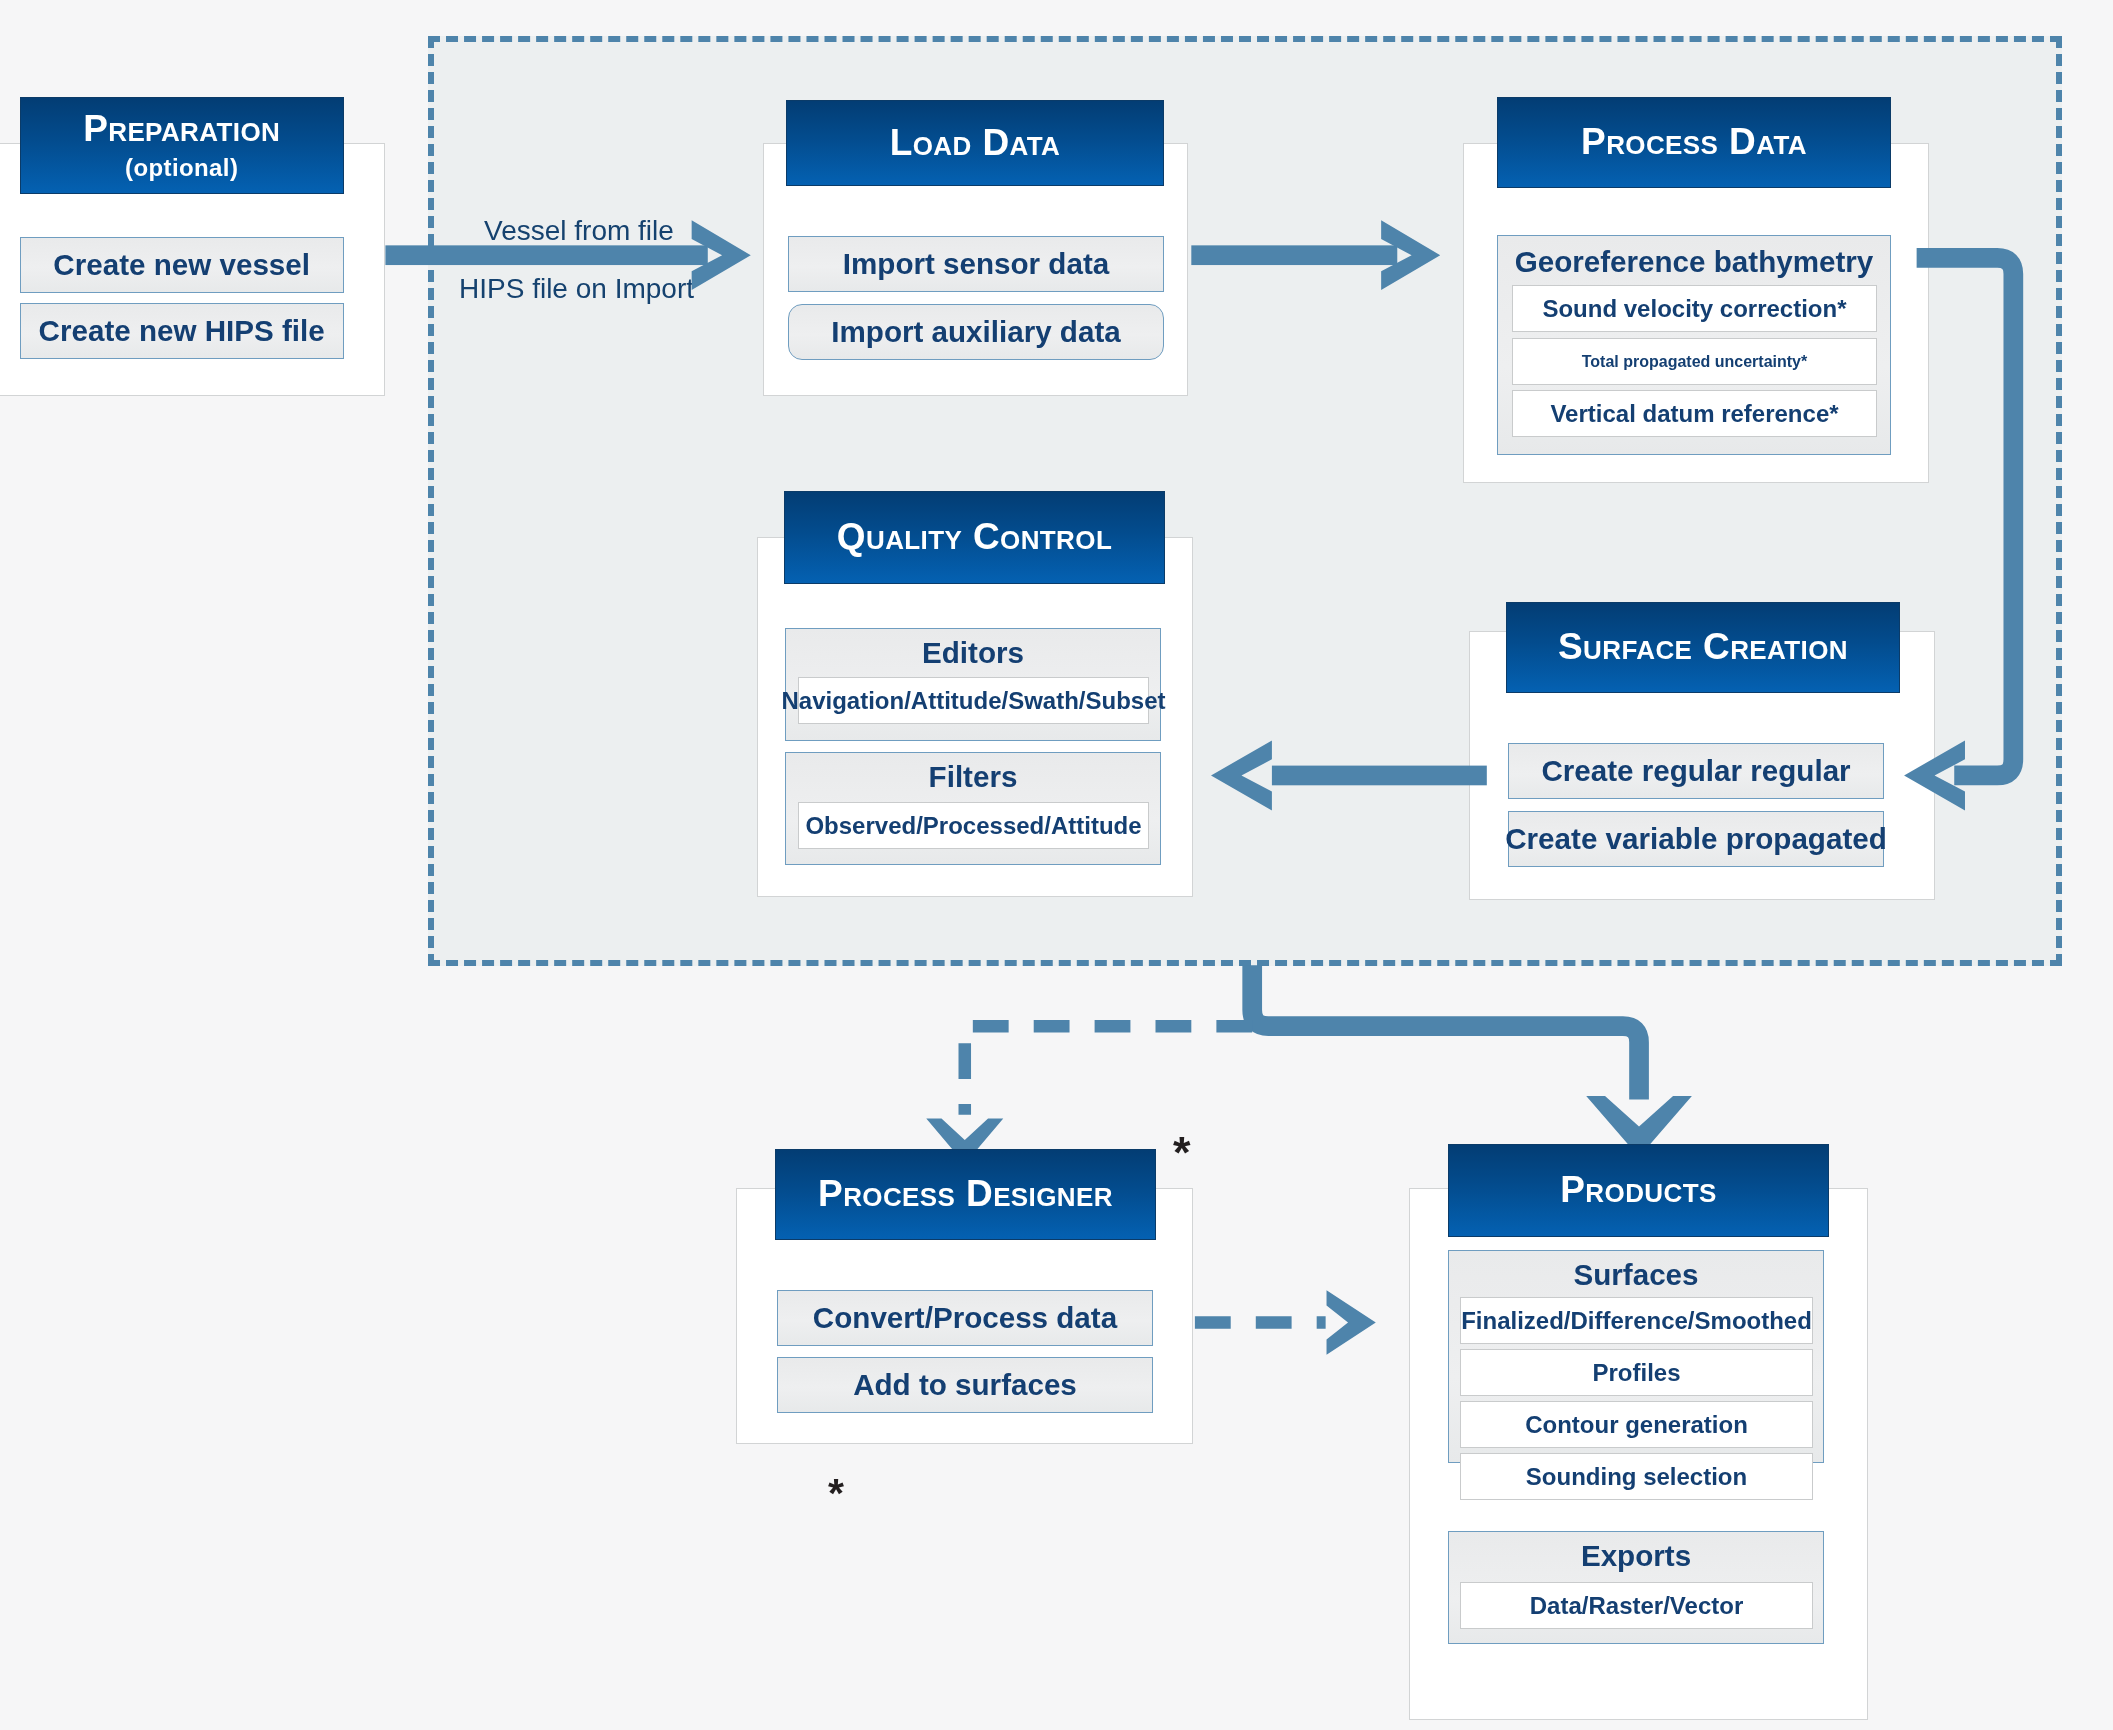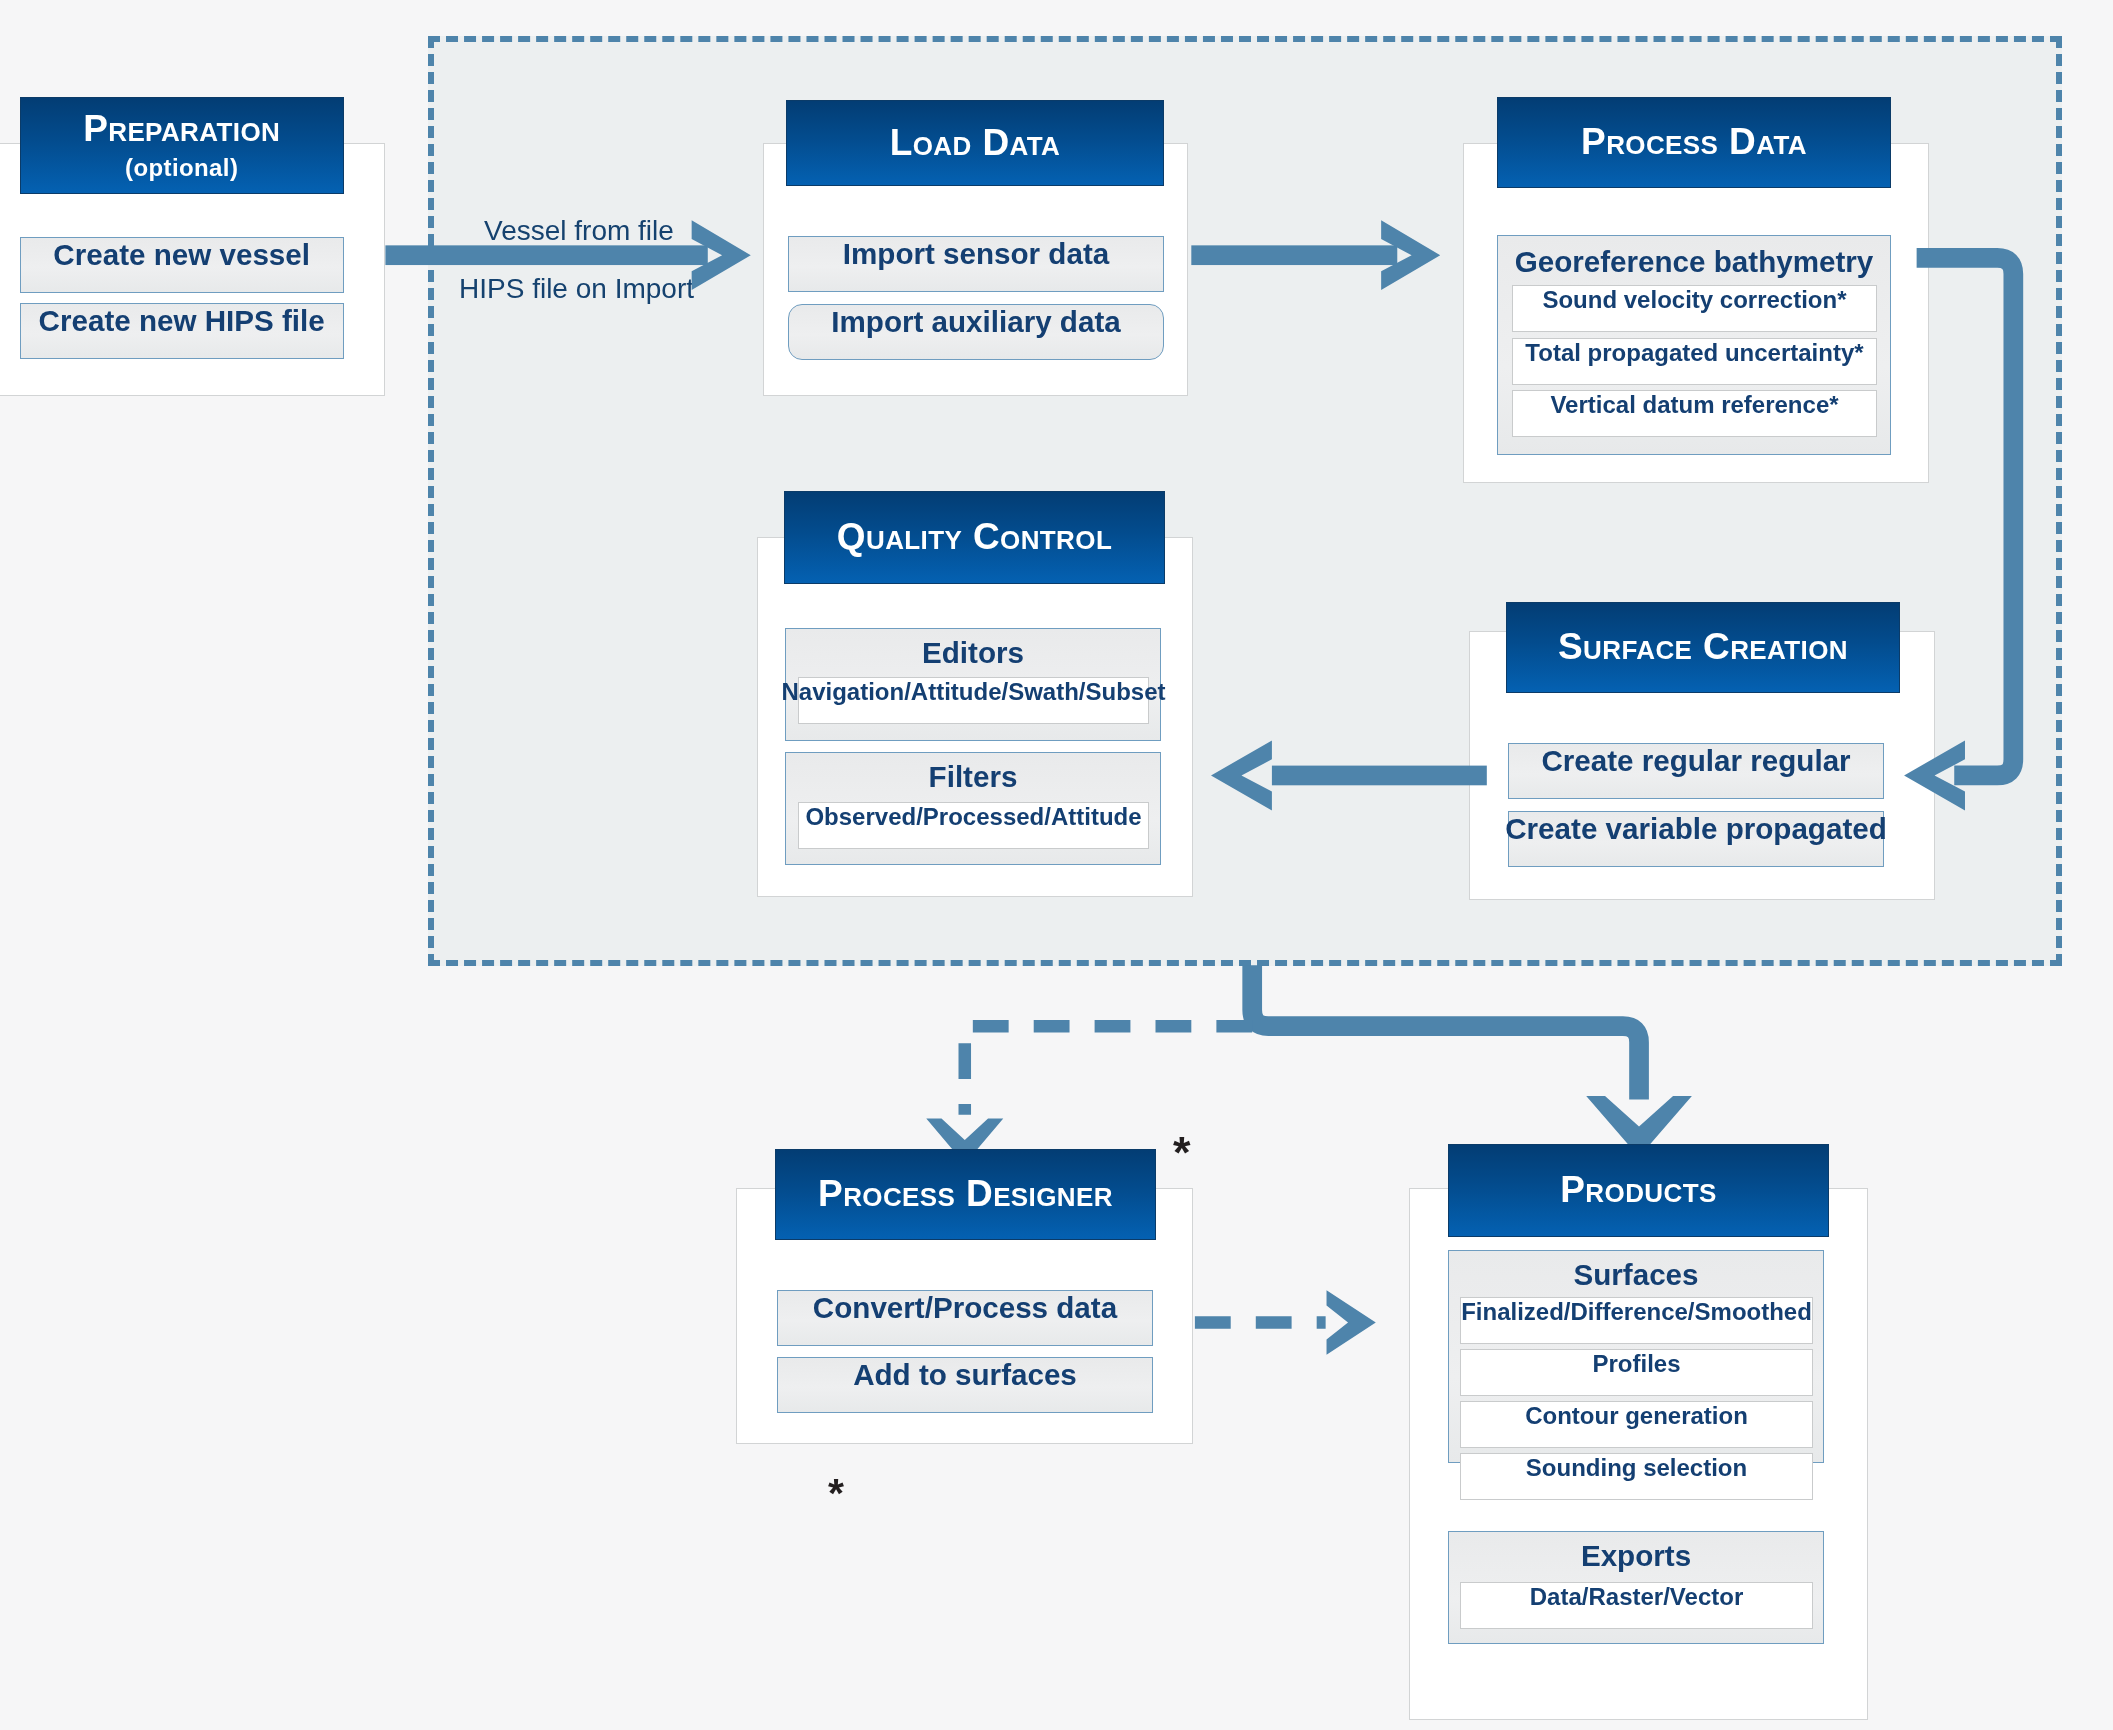--- a/index.html
+++ b/index.html
@@ -53,21 +53,21 @@
     font-size:24px;
     font-weight:600;
     line-height:1.15;
     margin-top:5px;
   }
 
   
   .item{
     position:absolute;
     box-sizing:border-box;
-    display:flex;justify-content:center;
+    display:flex;align-items:center;justify-content:center;
     color:#143f72;
     font-weight:700;
     text-align:center;
     white-space:nowrap;
   }
   .item-grey{
     background:linear-gradient(180deg,#e9eaeb 0%,#eeeff0 55%,#e7e9ea 100%);
     border:1.8px solid #6f9dc0;
   }
   .group-grey{
@@ -180,21 +180,21 @@
     <div class="mhead" style="left:1497px;top:97px;width:394px;height:91px;">
       <span class="t1">Process Data</span>
     </div>
 
     <div class="group-grey" style="left:1497px;top:235px;width:394px;height:220px;">
       <div class="group-title" style="top:5.4px;height:41px;font-size:29.6px;">Georeference bathymetry</div>
     </div>
     <div class="item item-white" style="left:1512px;top:285px;width:365px;height:47px;font-size:24px;">
       <span>Sound velocity correction*</span>
     </div>
-    <div class="item item-white" style="left:1512px;top:338px;width:365px;height:47px;font-size:24px;">
+    <div class="item item-white" style="left:1512px;top:338px;width:365px;height:47px;font-size:16px;">
       <span>Total propagated uncertainty*</span>
     </div>
     <div class="item item-white" style="left:1512px;top:390px;width:365px;height:47px;font-size:24px;">
       <span>Vertical datum reference*</span>
     </div>
   </div>
 
   <div class="module">
     <div class="panel" style="left:757px;top:537px;width:436px;height:360px;"></div>
     <div class="mhead" style="left:784px;top:491px;width:381px;height:93px;">

